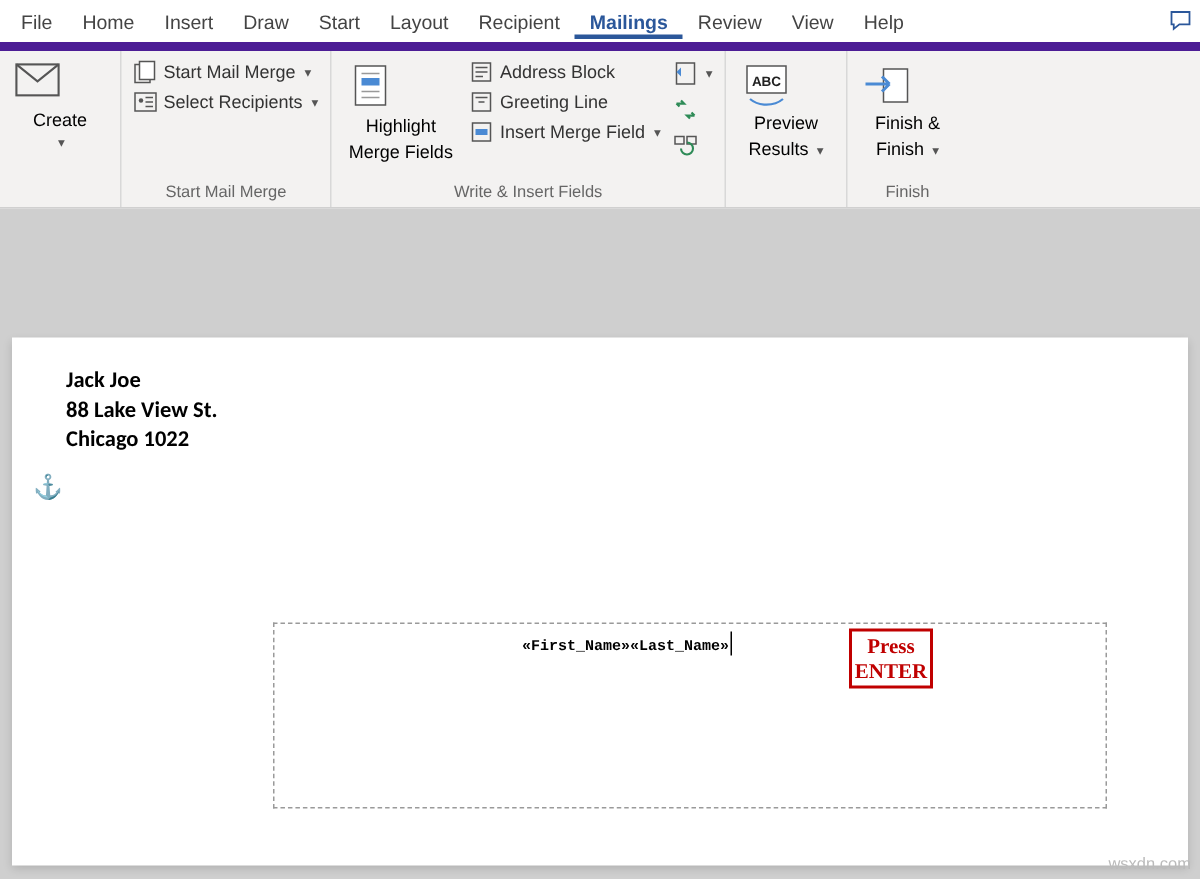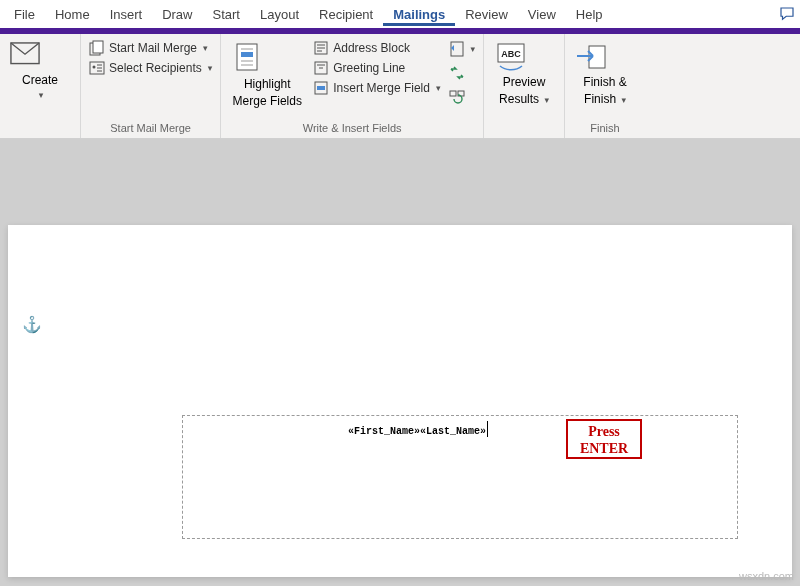--- a/index.html
+++ b/index.html
@@ -172,21 +172,21 @@
     width: 1px;
     height: 16px;
     background: #000;
     vertical-align: text-bottom;
     margin-left: 1px;
   }
   .press-box {
     position: absolute;
     left: 558px;
     top: 194px;
-    width: 76px;
+    width: 56px;
     height: 40px;
     border: 2.5px solid #c00000;
     color: #c00000;
     text-align: center;
     font-family: Georgia, "Times New Roman", serif;
     font-weight: 700;
     font-size: 14px;
     line-height: 1.2;
     padding-top: 3px;
     box-sizing: border-box;
@@ -377,20 +377,25 @@
       </div>
     </div>
     <div class="group-label">Finish</div>
   </div>
 
 </div>
 
 <div class="doc-bg">
   <div style="height:86px;"></div>
   <div class="page">
+    <div class="return-addr">
+      <div>Jack Joe</div>
+      <div>88 Lake View St.</div>
+      <div>Chicago 1022</div>
+    </div>
     <span class="anchor">⚓</span>
 
     <div class="recip-box"></div>
     <div class="recip-text">
       <span>«First_Name»«Last_Name»</span><span class="cursor-bar"></span>
     </div>
 
     <div class="press-box">
       <div>Press</div>
       <div>ENTER</div>

